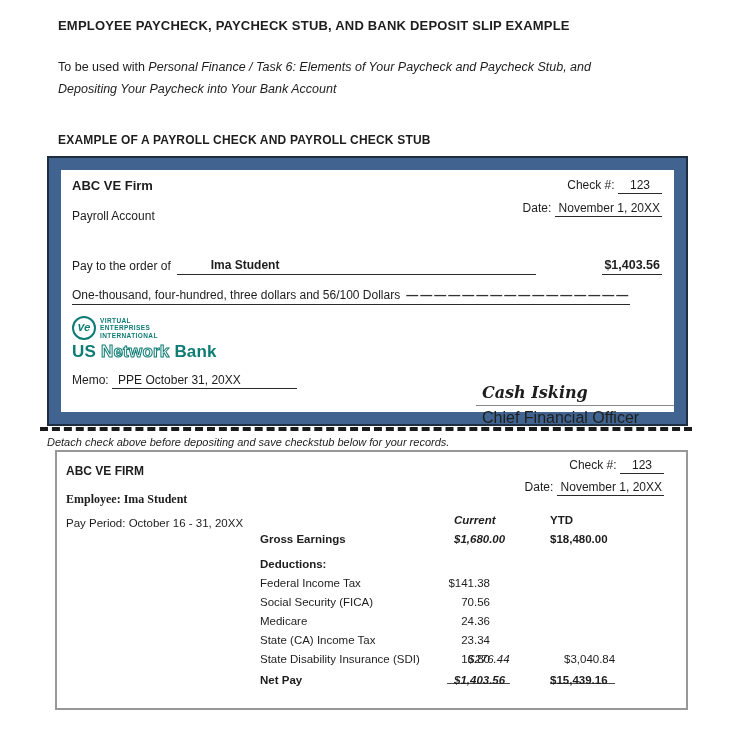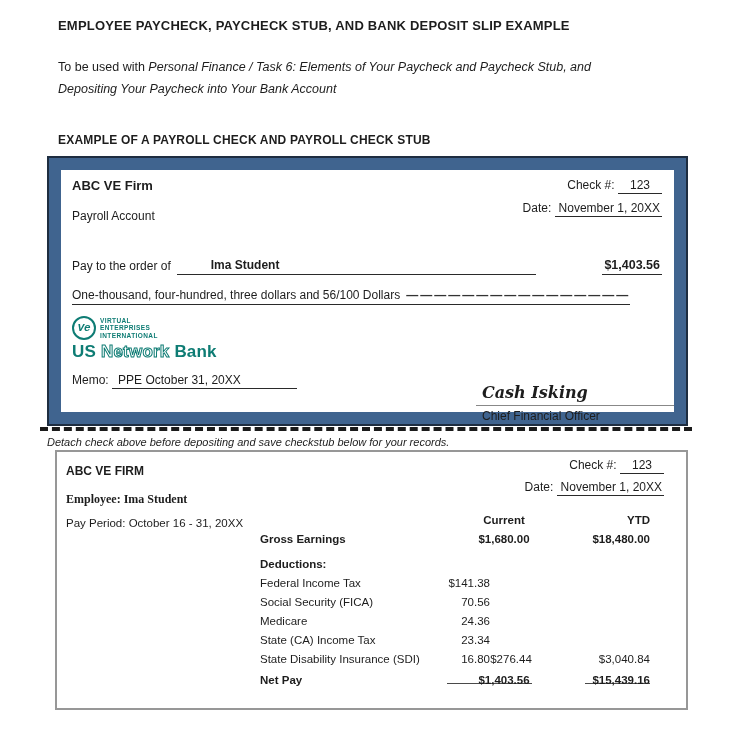--- a/index.html
+++ b/index.html
@@ -47,41 +47,41 @@
   .logo-org { margin-left:4px; font-size:6.5px; font-weight:bold; line-height:7.5px; letter-spacing:.4px; }
   .logo-name { margin-top:2px; font-size:17px; font-weight:bold; letter-spacing:.2px; white-space:nowrap; }
   .logo-name .outline { color:#ffffff; -webkit-text-stroke:1px #0e7c74; }
 
   .chk-memo { position:absolute; left:11px; top:203px; font-size:12px; }
   .memo-val { border-bottom:1.5px solid #2a2a2a; padding:0 56px 1px 6px; }
 
   .chk-sig { position:absolute; left:415px; top:186px; width:198px;margin-top:27px; }
   .sig-name { font-family:"DejaVu Serif", serif; font-style:italic; font-weight:600; font-size:16px;
               border-bottom:1px solid #888; padding:0 0 3px 6px; }
-  .sig-title { font-size:12px; margin-top:3px; padding-left:6px; }
+  .sig-title { font-size:16px; margin-top:3px; padding-left:6px; }
 
   
   .detach-line { position:absolute; left:40px; top:427px; width:652px; border-top:4px dashed #1b1b1b; }
   .detach-note { position:absolute; left:47px; top:436px; font-size:11px; font-style:italic; }
 
   
   .stub { position:absolute; left:55px; top:450px; width:633px; height:260px;
           border:2px solid #979797; background:#fff; }
   .stub-meta { position:absolute; right:22px; top:6px; text-align:right; font-size:12px; }
   .stub-meta .row2 { margin-top:8px; }
   .stub-firm { position:absolute; left:9px; top:12px; font-size:12px; font-weight:bold; }
   .stub-emp { position:absolute; left:9px; top:40px; font-size:12px; font-weight:bold;font-family:Liberation Serif, serif; }
   .stub-period { position:absolute; left:9px; top:65px; font-size:11.5px; }
 
   .srow { position:absolute; left:0; right:0; height:18px; font-size:11.5px; }
   .srow.bold { font-weight:bold; }
   .c-label { position:absolute; left:203px; white-space:nowrap; }
   .c-ded   { position:absolute; right:196px; width:95px; text-align:right; }
-  .c-cur   { position:absolute; right:138px; width:88px; text-align:center; }
-  .c-ytd   { position:absolute; right:36px;  width:100px; text-align:right; }
+  .c-cur   { position:absolute; right:144px; width:88px; text-align:left;font-style:italic; }
+  .c-ytd   { position:absolute; right:36px;  width:100px; }
   .hdr { font-weight:bold; }
   .sum { display:inline-block; border-bottom:1.5px solid #4a4a4a; padding:0 0 18px 14px; }
 </style>
 </head>
 <body>
 
 <div class="page">
 
   <div class="doc-title">EMPLOYEE PAYCHECK, PAYCHECK STUB, AND BANK DEPOSIT SLIP EXAMPLE</div>
   <p class="doc-subtitle"><span>To be used with </span><span class="it">Personal Finance / Task 6: Elements of Your Paycheck and Paycheck Stub, and Depositing Your Paycheck  into Your Bank Account</span></p>

